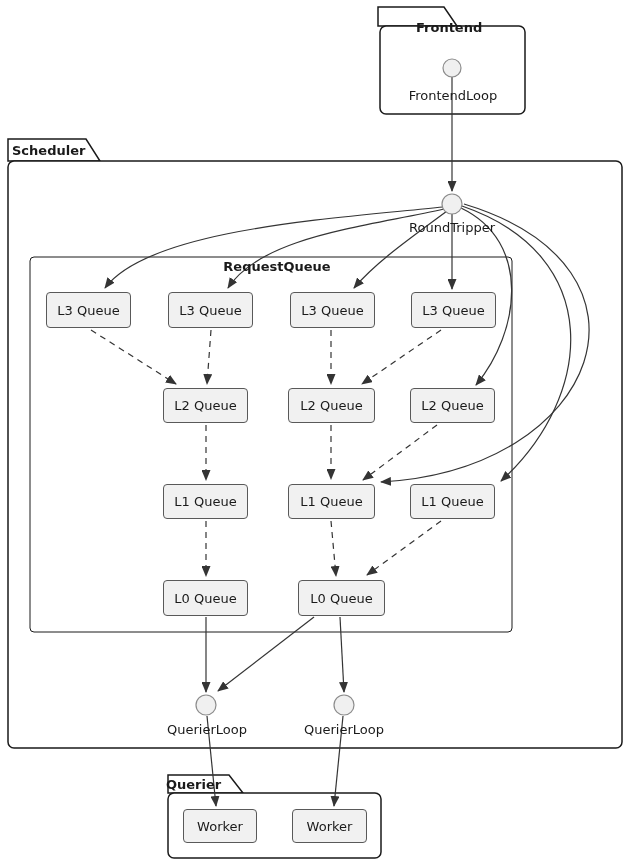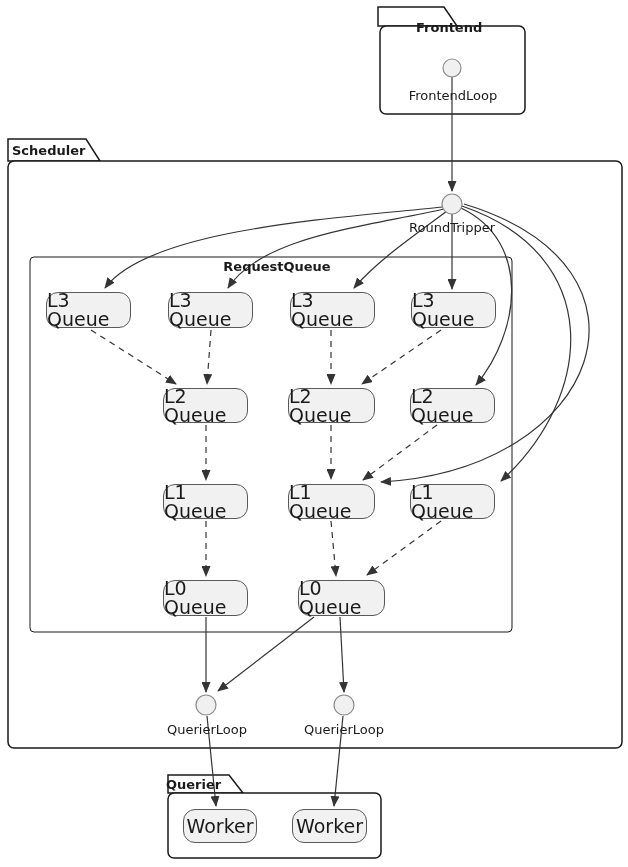--- a/index.html
+++ b/index.html
@@ -15,23 +15,23 @@
   html,body{margin:0;padding:0;}
   body{
     width:628px;height:867px;background:var(--background);
     font-family:"DejaVu Sans","Liberation Sans",sans-serif;
     color:var(--text);position:relative;overflow:hidden;
   }
   .canvas{position:absolute;left:0;top:0;width:628px;height:867px;}
   svg.layer{position:absolute;left:0;top:0;}
   .node-box{
     position:absolute;background:var(--node-fill);
-    border:1px solid var(--node-border);border-radius:12px;
+    border:1px solid var(--node-border);border-radius:4px;
     display:flex;align-items:center;justify-content:center;
-    font-size:19px;line-height:1;box-sizing:border-box;
+    font-size:13px;line-height:1;box-sizing:border-box;text-align:center;
   }
   .pkg-label{
     position:absolute;font-weight:bold;font-size:13px;line-height:1;
   }
   .free-label{
     position:absolute;font-size:13px;line-height:1;transform:translateX(-50%);
     white-space:nowrap;
   }
   .rq-title{
     position:absolute;font-weight:bold;font-size:13px;line-height:1;

